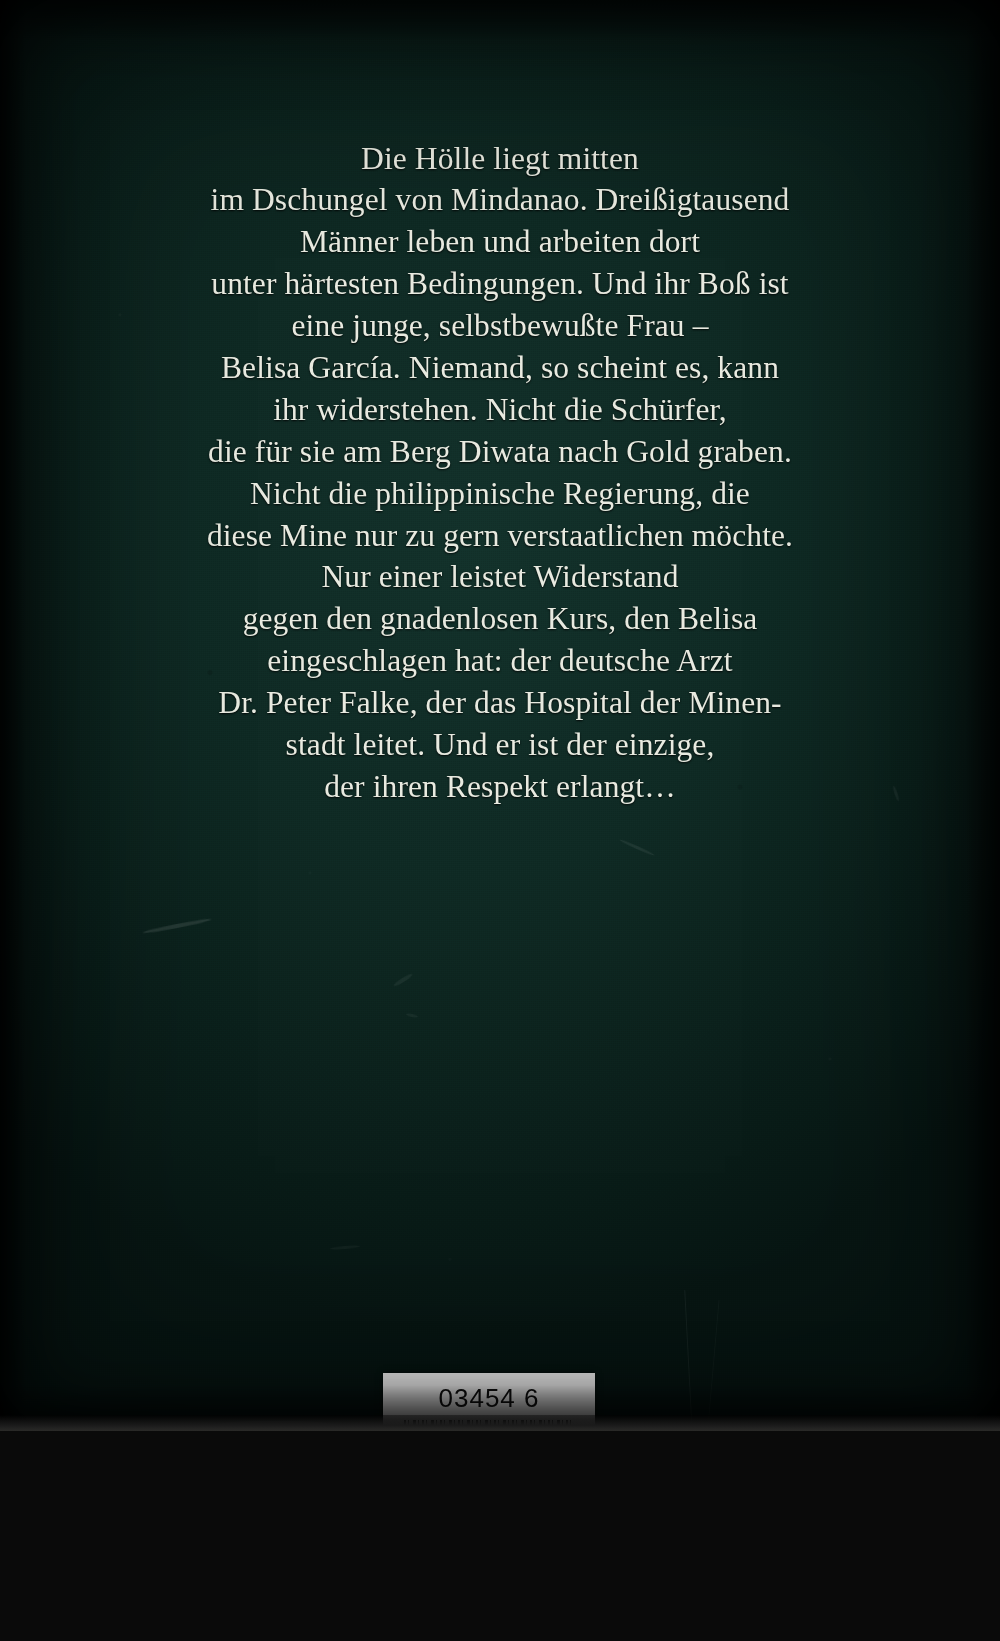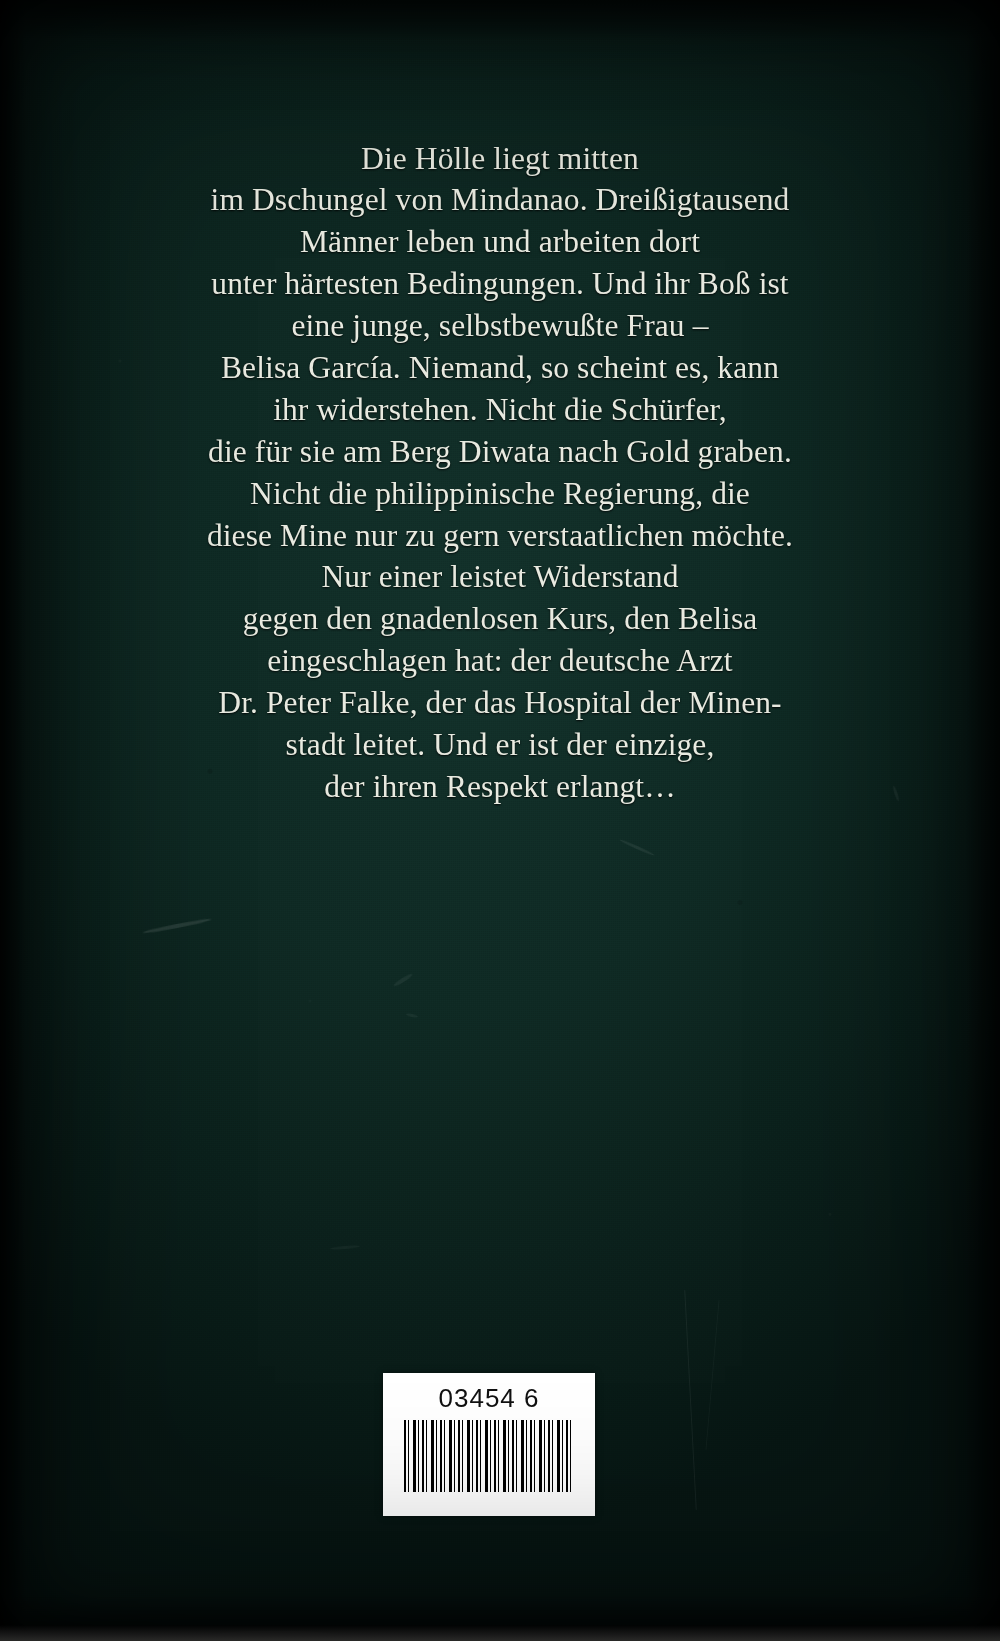--- a/index.html
+++ b/index.html
@@ -6,21 +6,21 @@
     margin: 0;
     padding: 0;
     background: #0a0a0a;
   }
   body {
     font-family: "Liberation Serif", serif;
   }
   .book-back {
     position: relative;
     width: 1000px;
-    height: 1641px;
+    height: 1431px;
     overflow: hidden;
     background:
       radial-gradient(ellipse 70% 55% at 48% 38%, #13322b 0%, #0f2a24 42%, #0b211c 70%, #071613 100%),
       linear-gradient(160deg, #10302a 0%, #0c241f 55%, #071714 100%);
   }
   
   .texture-weave {
     position: absolute;
     inset: 0;
     background-image:

